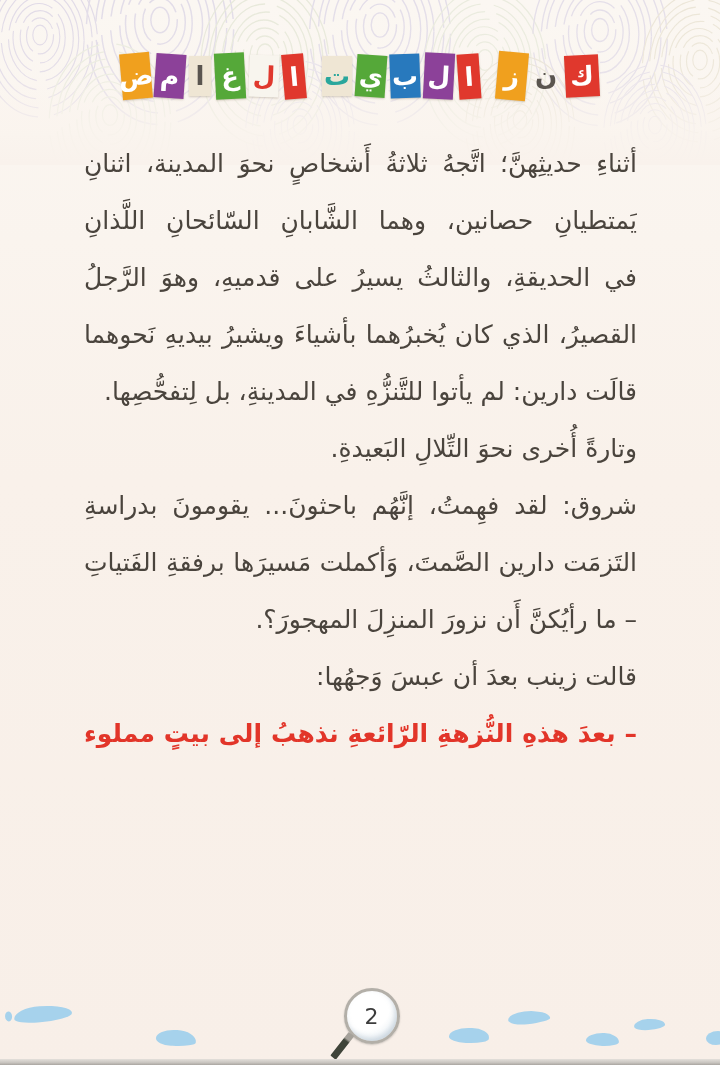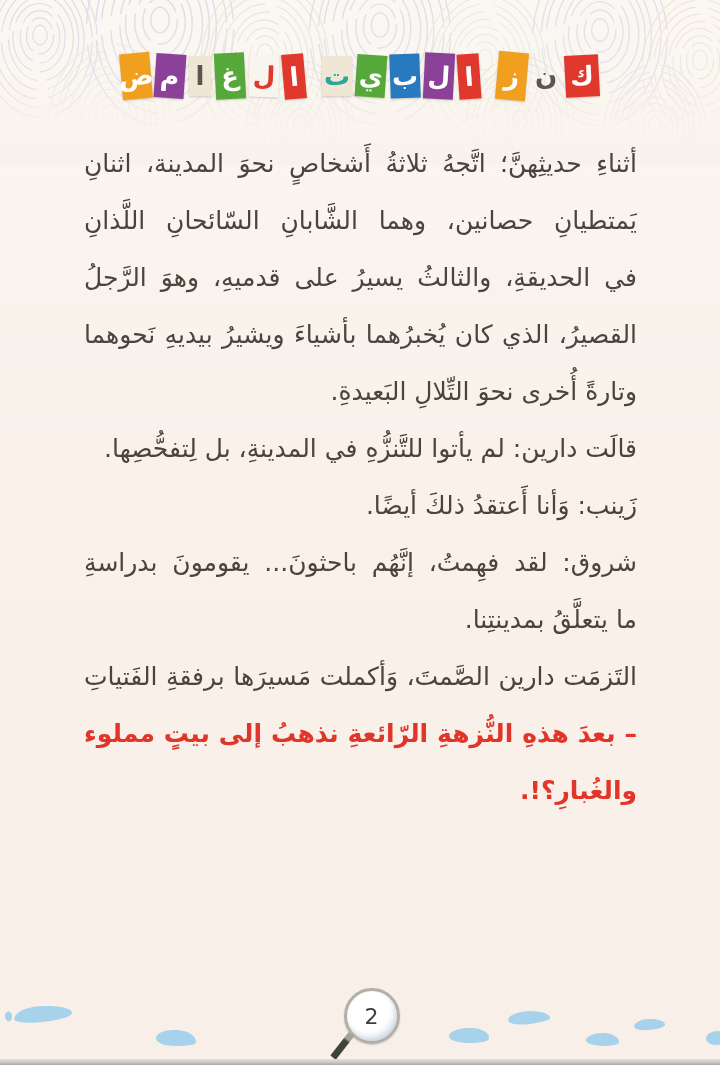--- a/index.html
+++ b/index.html
@@ -112,28 +112,27 @@
   <span class="block narrow" style="background-color: rgb(239, 230, 212); color: rgb(90, 85, 79);">ا</span>
   <span class="block" style="background-color: rgb(140, 65, 153); color: rgb(255, 255, 255);">م</span>
   <span class="block" style="background-color: rgb(240, 160, 30); color: rgb(255, 255, 255);">ض</span>
 </div>
 
 <div class="text" lang="ar" dir="rtl" style="color: rgb(74, 68, 61);">
   <div class="line just">أثناءِ حديثِهنَّ؛ اتَّجهُ ثلاثةُ أَشخاصٍ نحوَ المدينة، اثنانِ منهما</div>
   <div class="line just">يَمتطيانِ حصانين، وهما الشَّابانِ السّائحانِ اللَّذانِ التقينَ بِهما</div>
   <div class="line just">في الحديقةِ، والثالثُ يسيرُ على قدميهِ، وهوَ الرَّجلُ السَّمينُ</div>
   <div class="line just">القصيرُ، الذي كان يُخبرُهما بأشياءَ ويشيرُ بيديهِ نَحوهما تارةً،</div>
+  <div class="line">قالَت دارين: لم يأتوا للتَّنزُّهِ في المدينةِ، بل لِتفحُّصِها.</div>
   <div class="line">وتارةً أُخرى نحوَ التِّلالِ البَعيدةِ.</div>
-  <div class="line">قالَت دارين: لم يأتوا للتَّنزُّهِ في المدينةِ، بل لِتفحُّصِها.</div>
-  <div class="line">زَينب: وَأنا أَعتقدُ ذلكَ أيضًا.</div>
   <div class="line just">شروق: لقد فهِمتُ، إنَّهُم باحثونَ... يقومونَ بدراسةِ موضوعٍ</div>
-  <div class="line">ما يتعلَّقُ بمدينتِنا.</div>
   <div class="line just">التَزمَت دارين الصَّمتَ، وَأكملت مَسيرَها برفقةِ الفَتياتِ نحوَ</div>
+  <div class="line">– ما رأيُكنَّ أَن نزورَ المنزِلَ المهجورَ؟.</div>
+  <div class="line">قالت زينب بعدَ أن عبسَ وَجهُها:</div>
   <div class="line just red" style="color: rgb(226, 53, 41);">– بعدَ هذهِ النُّزهةِ الرّائعةِ نذهبُ إلى بيتٍ مملوء بالعَناكبِ</div>
-  <div class="line red" style="color: rgb(226, 53, 41);">والغُبارِ؟!.</div>
 </div>
 
 <div class="blob b1" style="background: rgb(166, 210, 236);"></div>
 <div class="blob b2" style="background: rgb(166, 210, 236);"></div>
 <div class="magnifier">
   <span>2</span>
 </div>
 <div class="mag-handle"></div>
 <div class="blob b3" style="background: rgb(166, 210, 236);"></div>
 <div class="blob b4" style="background: rgb(166, 210, 236);"></div>

